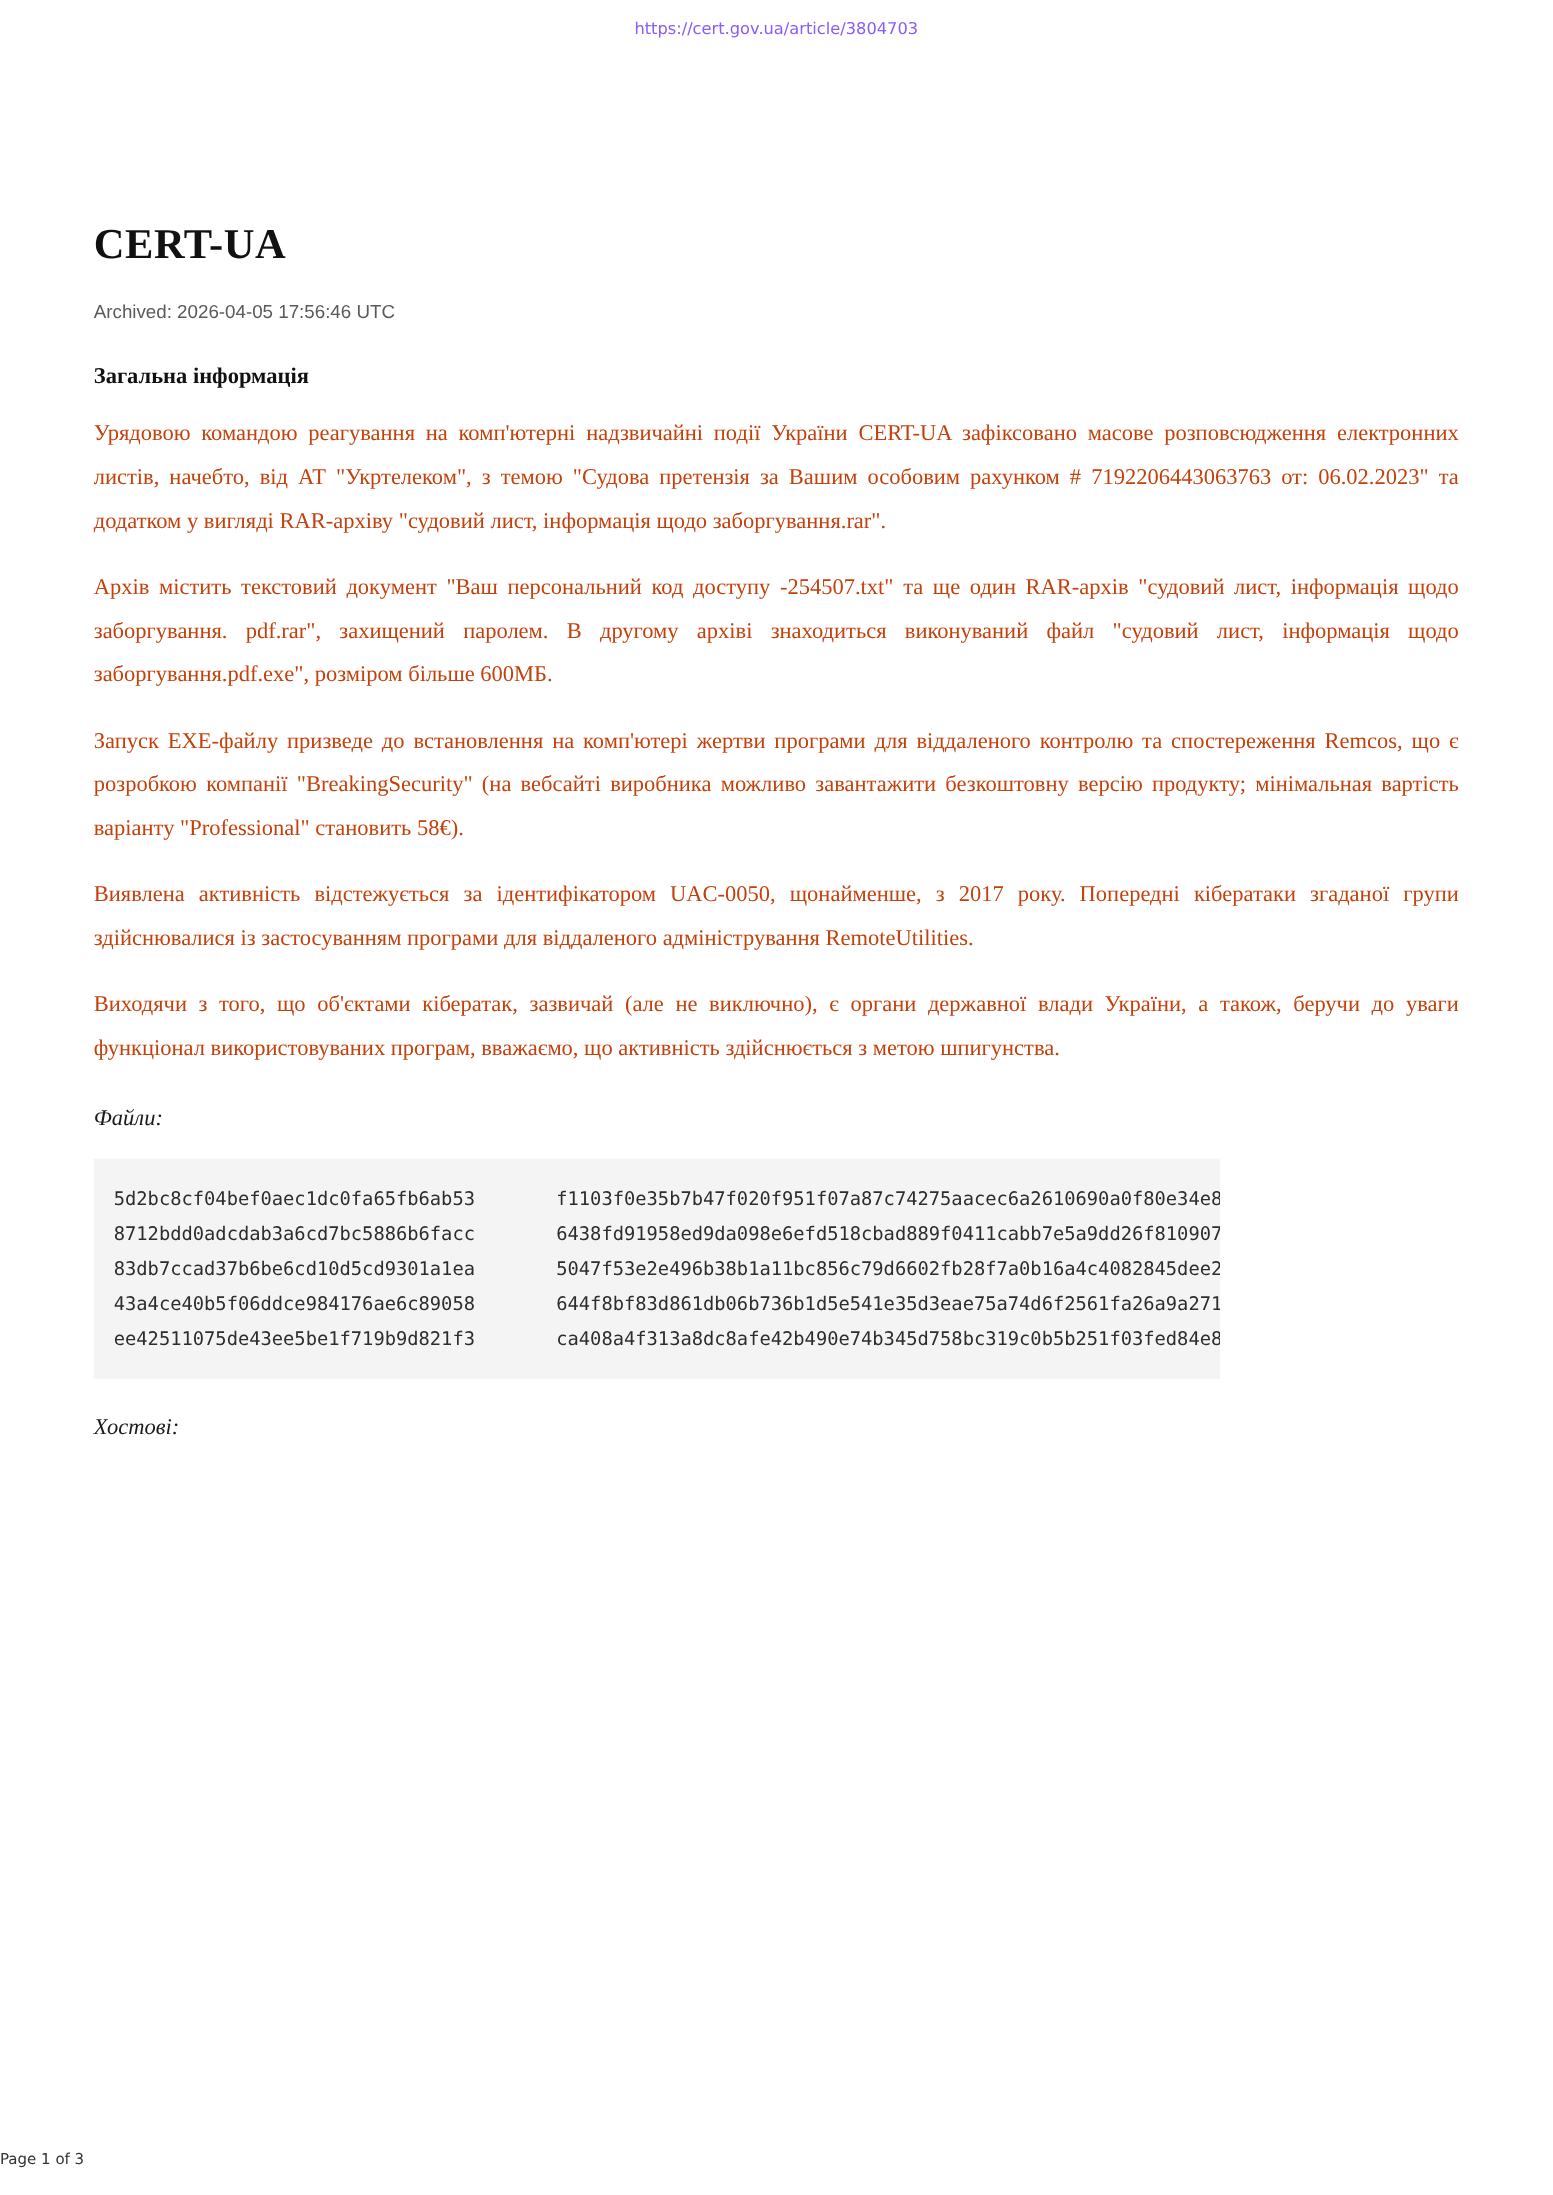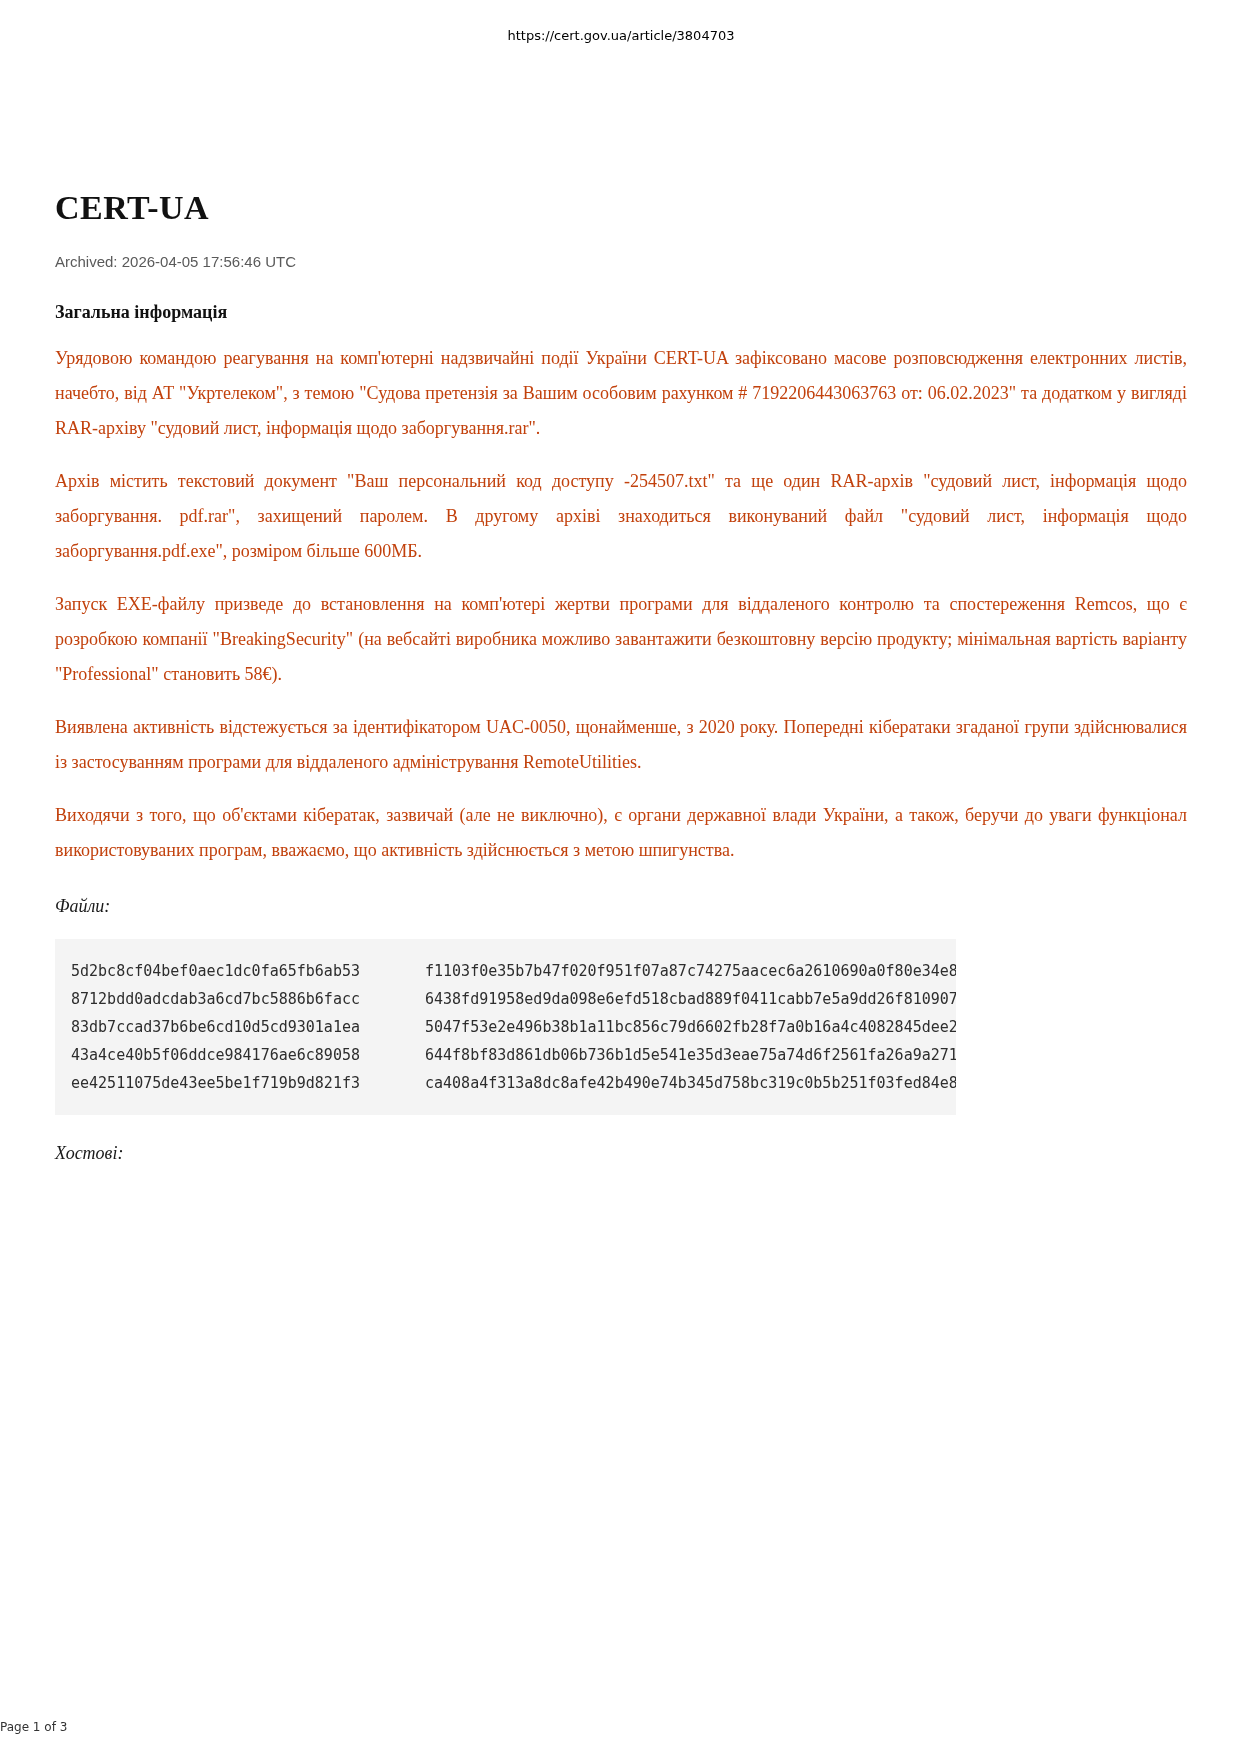--- a/index.html
+++ b/index.html
@@ -6,28 +6,28 @@
   html, body { background: #ffffff; }
   body {
     width: 1242px;
     height: 1756px;
     position: relative;
     font-family: "Liberation Serif", serif;
     color: #1a1a1a;
     overflow: hidden;
   }
   .url-bar {
-    padding-top: 28px;
+    padding-top: 16px;
     text-align: center;
     font-family: "DejaVu Sans", "Liberation Sans", sans-serif;
     font-size: 13px;
-    color: #000000;
+    color: #8b5cf6;
   }
   .content {
-    padding: 0 55px;
+    padding: 0 75px;
   }
   .article-title {
     margin-top: 146px;
     font-size: 34px;
     font-weight: bold;
     letter-spacing: 0.5px;
     color: #111;
   }
   .archived {
     margin-top: 26px;
@@ -103,21 +103,21 @@
 
   <h1 class="article-title">CERT-UA</h1>
 
   <div class="archived">Archived: 2026-04-05 17:56:46 UTC</div>
 
   <h2 class="section-heading">Загальна інформація</h2>
 
   <p class="body-par">Урядовою командою реагування на комп'ютерні надзвичайні події України CERT-UA зафіксовано масове розповсюдження електронних листів, начебто, від АТ "Укртелеком", з темою "Судова претензія за Вашим особовим рахунком # 7192206443063763 от: 06.02.2023" та додатком у вигляді RAR-архіву "судовий лист, інформація щодо заборгування.rar".</p>
   <p class="body-par">Архів містить текстовий документ "Ваш персональний код доступу -254507.txt" та ще один RAR-архів "судовий лист, інформація щодо заборгування. pdf.rar", захищений паролем. В другому архіві знаходиться виконуваний файл "судовий лист, інформація щодо заборгування.pdf.exe", розміром більше 600МБ.</p>
   <p class="body-par">Запуск EXE-файлу призведе до встановлення на комп'ютері жертви програми для віддаленого контролю та спостереження Remcos, що є розробкою компанії "BreakingSecurity" (на вебсайті виробника можливо завантажити безкоштовну версію продукту; мінімальная вартість варіанту "Professional" становить 58€).</p>
-  <p class="body-par">Виявлена активність відстежується за ідентифікатором UAC-0050, щонайменше, з 2020 року. Попередні кібератаки згаданої групи здійснювалися із застосуванням програми для віддаленого адміністрування RemoteUtilities.</p>
+  <p class="body-par">Виявлена активність відстежується за ідентифікатором UAC-0050, щонайменше, з 2017 року. Попередні кібератаки згаданої групи здійснювалися із застосуванням програми для віддаленого адміністрування RemoteUtilities.</p>
   <p class="body-par">Виходячи з того, що об'єктами кібератак, зазвичай (але не виключно), є органи державної влади України, а також, беручи до уваги функціонал використовуваних програм, вважаємо, що активність здійснюється з метою шпигунства.</p>
 
 
   <div class="subhead">Файли:</div>
 
   <div class="codeblock">
     <div class="hash-row">
       <span class="hash-md5">5d2bc8cf04bef0aec1dc0fa65fb6ab53</span>
       <span class="hash-sha256">f1103f0e35b7b47f020f951f07a87c74275aacec6a2610690a0f80e34e8ea</span>
     </div>

